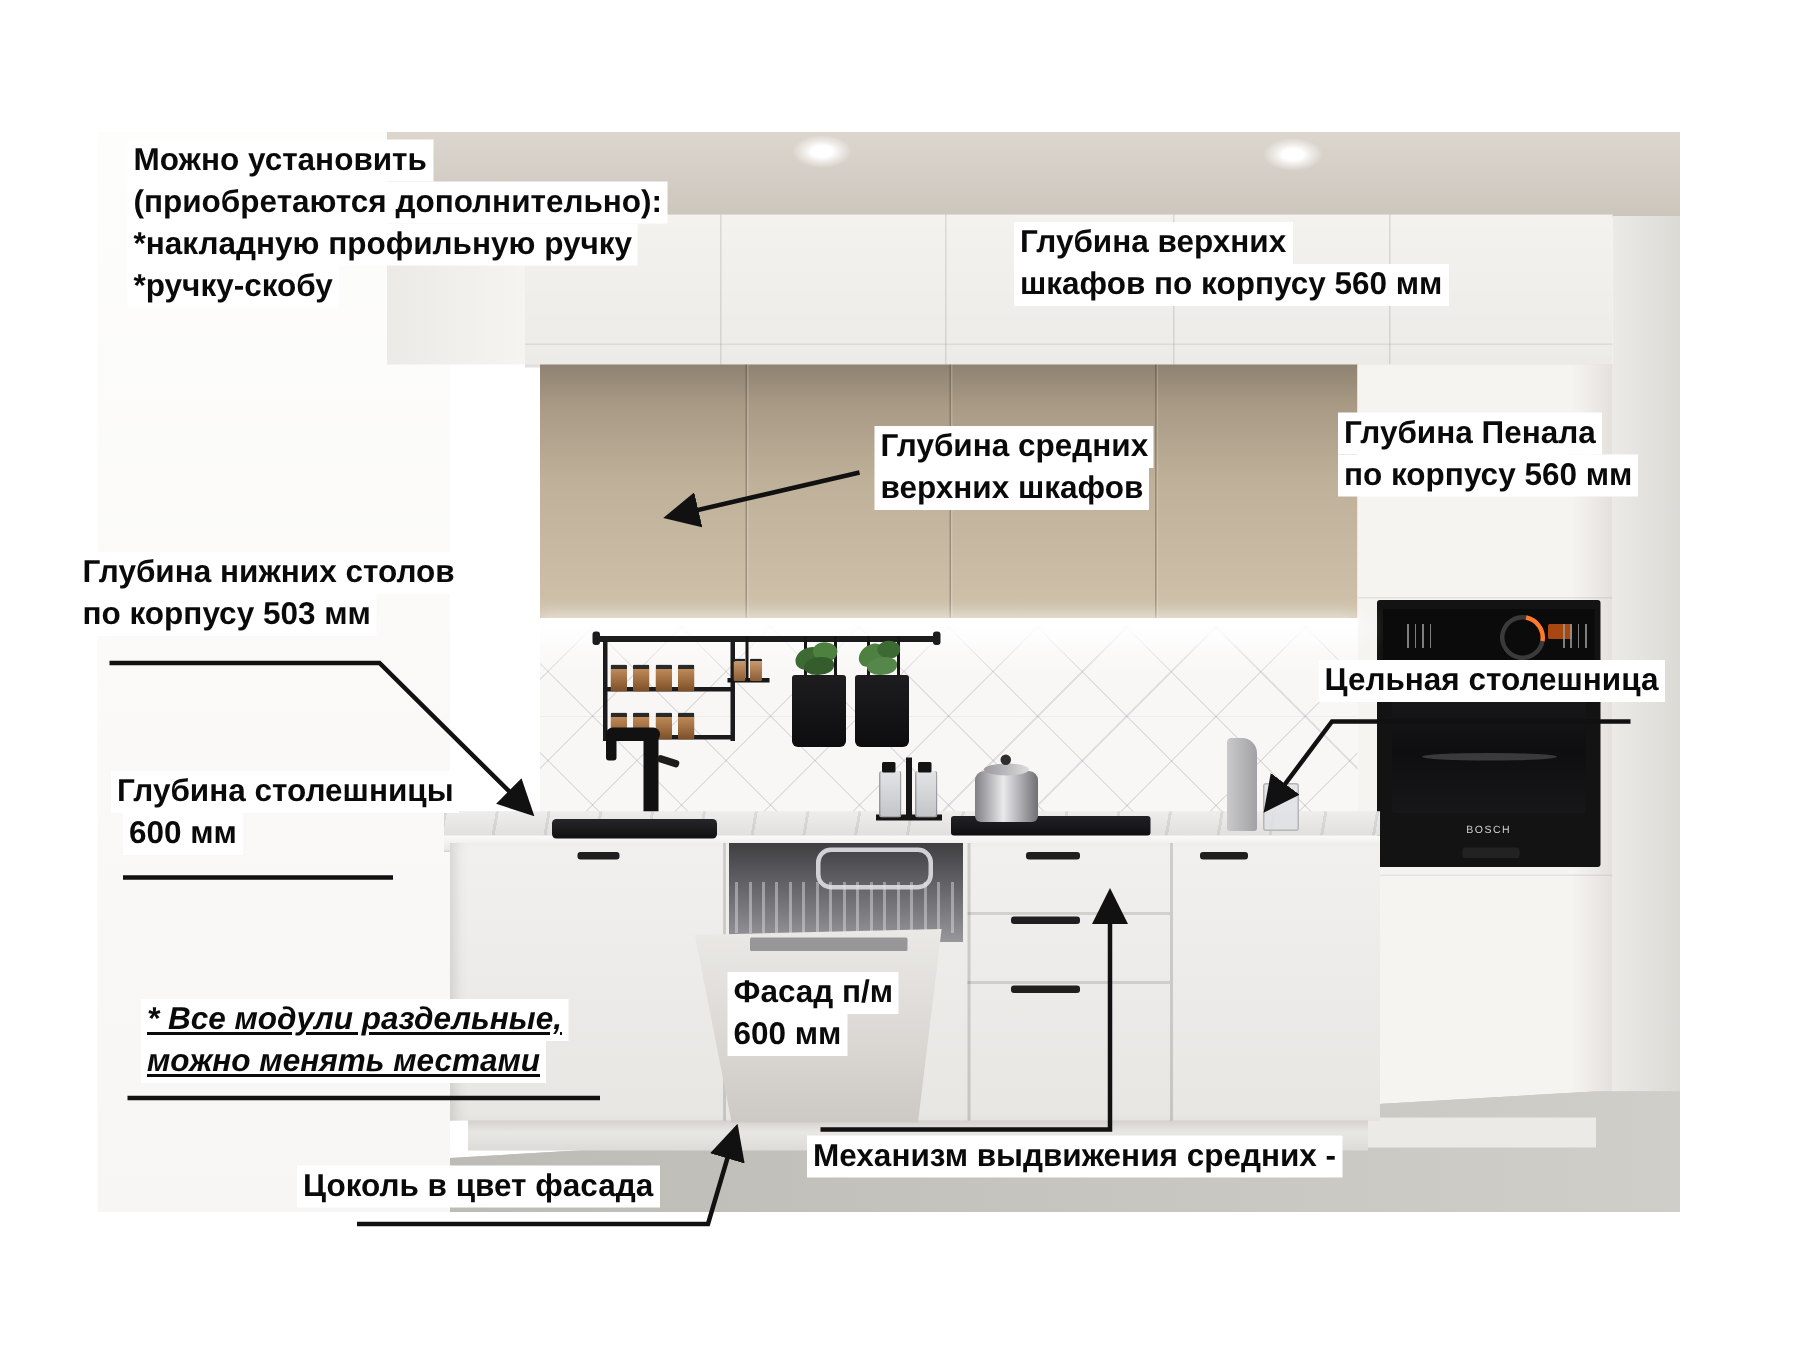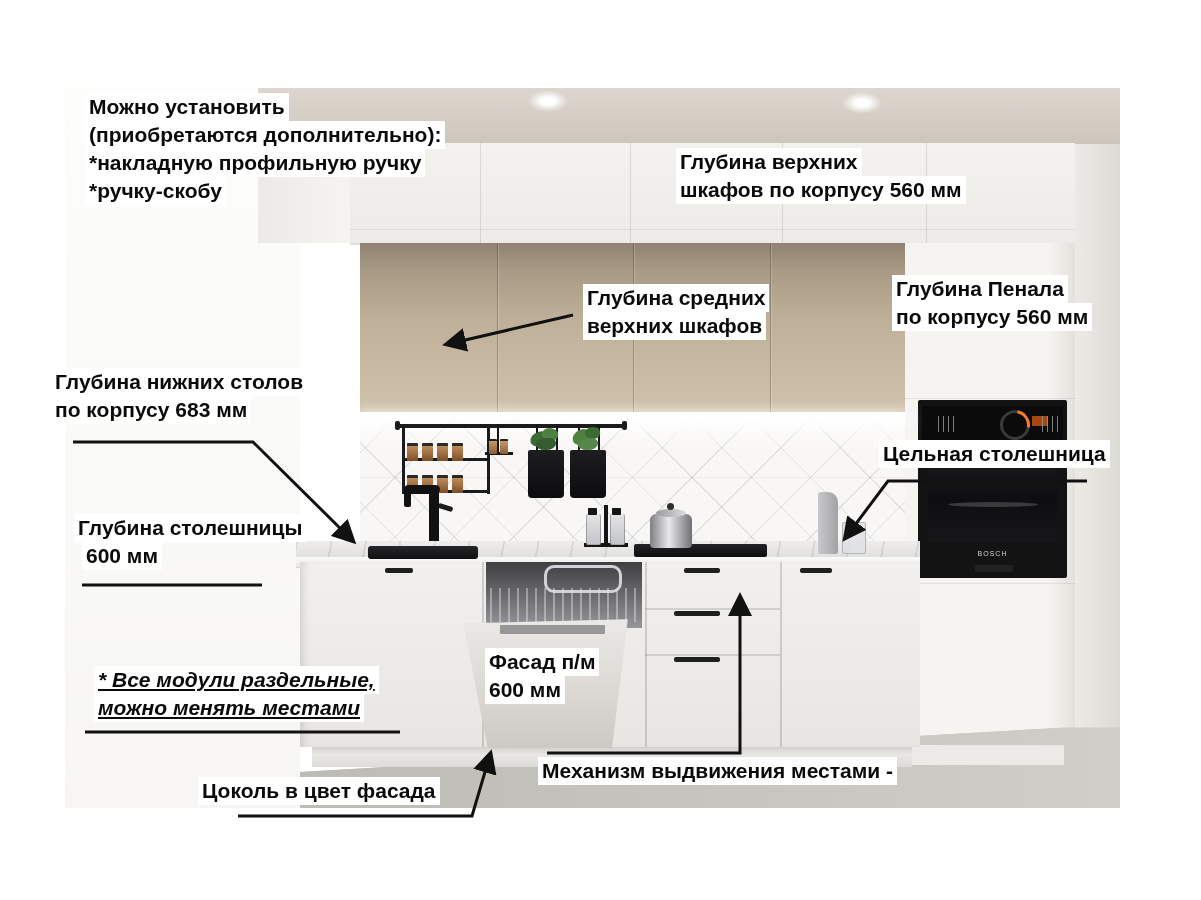--- a/index.html
+++ b/index.html
@@ -300,21 +300,21 @@
     <div class="line">верхних шкафов</div>
   </div>
 
   <div class="ann" style="left:856px;top:275px;margin-left:36px;">
     <div class="line">Глубина Пенала</div>
     <div class="line">по корпусу 560 мм</div>
   </div>
 
   <div class="ann" style="left:51px;top:368px;">
     <div class="line">Глубина нижних столов</div>
-    <div class="line">по корпусу 683 мм</div>
+    <div class="line">по корпусу 503 мм</div>
   </div>
 
   <div class="ann" style="left:879px;top:440px;">
     <div class="line">Цельная столешница</div>
   </div>
 
   <div class="ann ann-counter" style="left:74px;top:514px;">
     <div class="line">Глубина столешницы</div>
     <div class="line">600 мм</div>
   </div>
@@ -327,16 +327,16 @@
   <div class="ann ann-italic" style="left:94px;top:666px;text-decoration:underline;">
     <div class="line">* Все модули раздельные,</div>
     <div class="line">можно менять местами</div>
   </div>
 
   <div class="ann" style="left:198px;top:777px;">
     <div class="line">Цоколь в цвет фасада</div>
   </div>
 
   <div class="ann" style="left:538px;top:757px;">
-    <div class="line">Механизм выдвижения местами -</div>
+    <div class="line">Механизм выдвижения средних -</div>
   </div>
 
 </div>
 
 </body></html>

